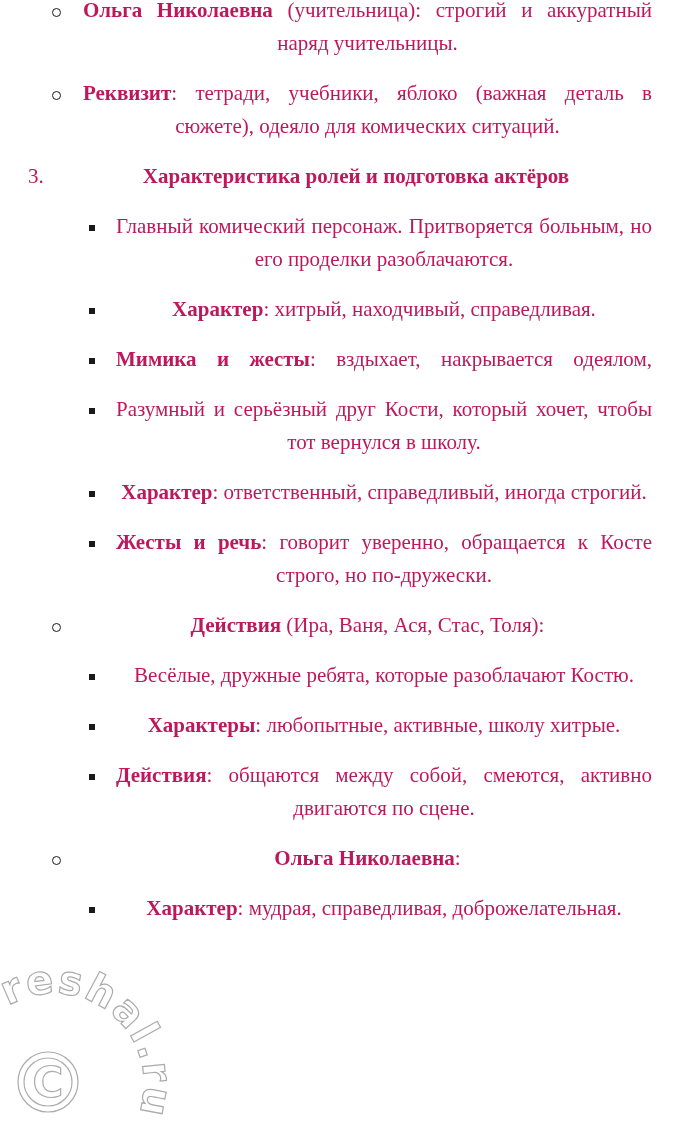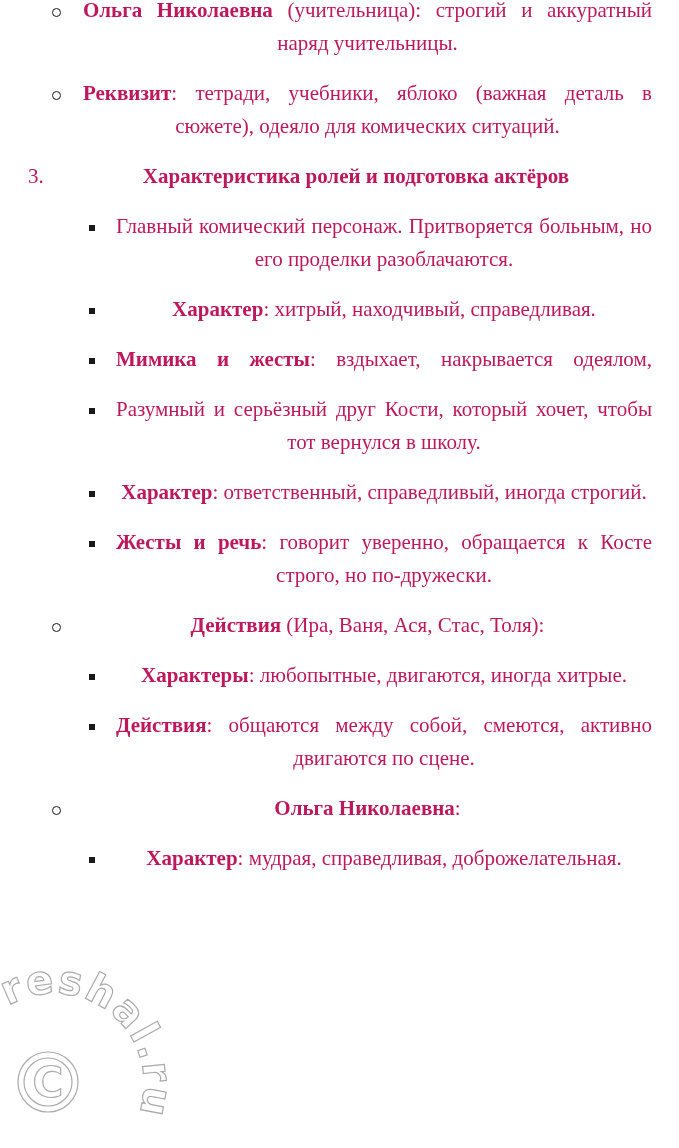--- a/index.html
+++ b/index.html
@@ -92,24 +92,28 @@
       <span class="sq-marker"></span>
       <div class="tline just"><b>Жесты и речь</b><span>: говорит уверенно, обращается к Косте</span></div>
       <div class="tline"><b></b><span>строго, но по-дружески.</span></div>
     </div>
 
     <div class="item lvl2">
       <span class="o-marker"></span>
       <div class="tline"><b>Действия</b><span> (Ира, Ваня, Ася, Стас, Толя):</span></div>
     </div>
 
+    <div class="item lvl3">
+      <span class="sq-marker"></span>
+      <div class="tline"><b></b><span>Весёлые, дружные ребята, которые разоблачают Костю.</span></div>
+    </div>
 
     <div class="item lvl3">
       <span class="sq-marker"></span>
-      <div class="tline"><b>Характеры</b><span>: любопытные, двигаются, иногда хитрые.</span></div>
+      <div class="tline"><b>Характеры</b><span>: любопытные, активные, школу хитрые.</span></div>
     </div>
 
     <div class="item lvl3">
       <span class="sq-marker"></span>
       <div class="tline just"><b>Действия</b><span>: общаются между собой, смеются, активно</span></div>
       <div class="tline"><b></b><span>двигаются по сцене.</span></div>
     </div>
 
     <div class="item lvl2">
       <span class="o-marker"></span>

